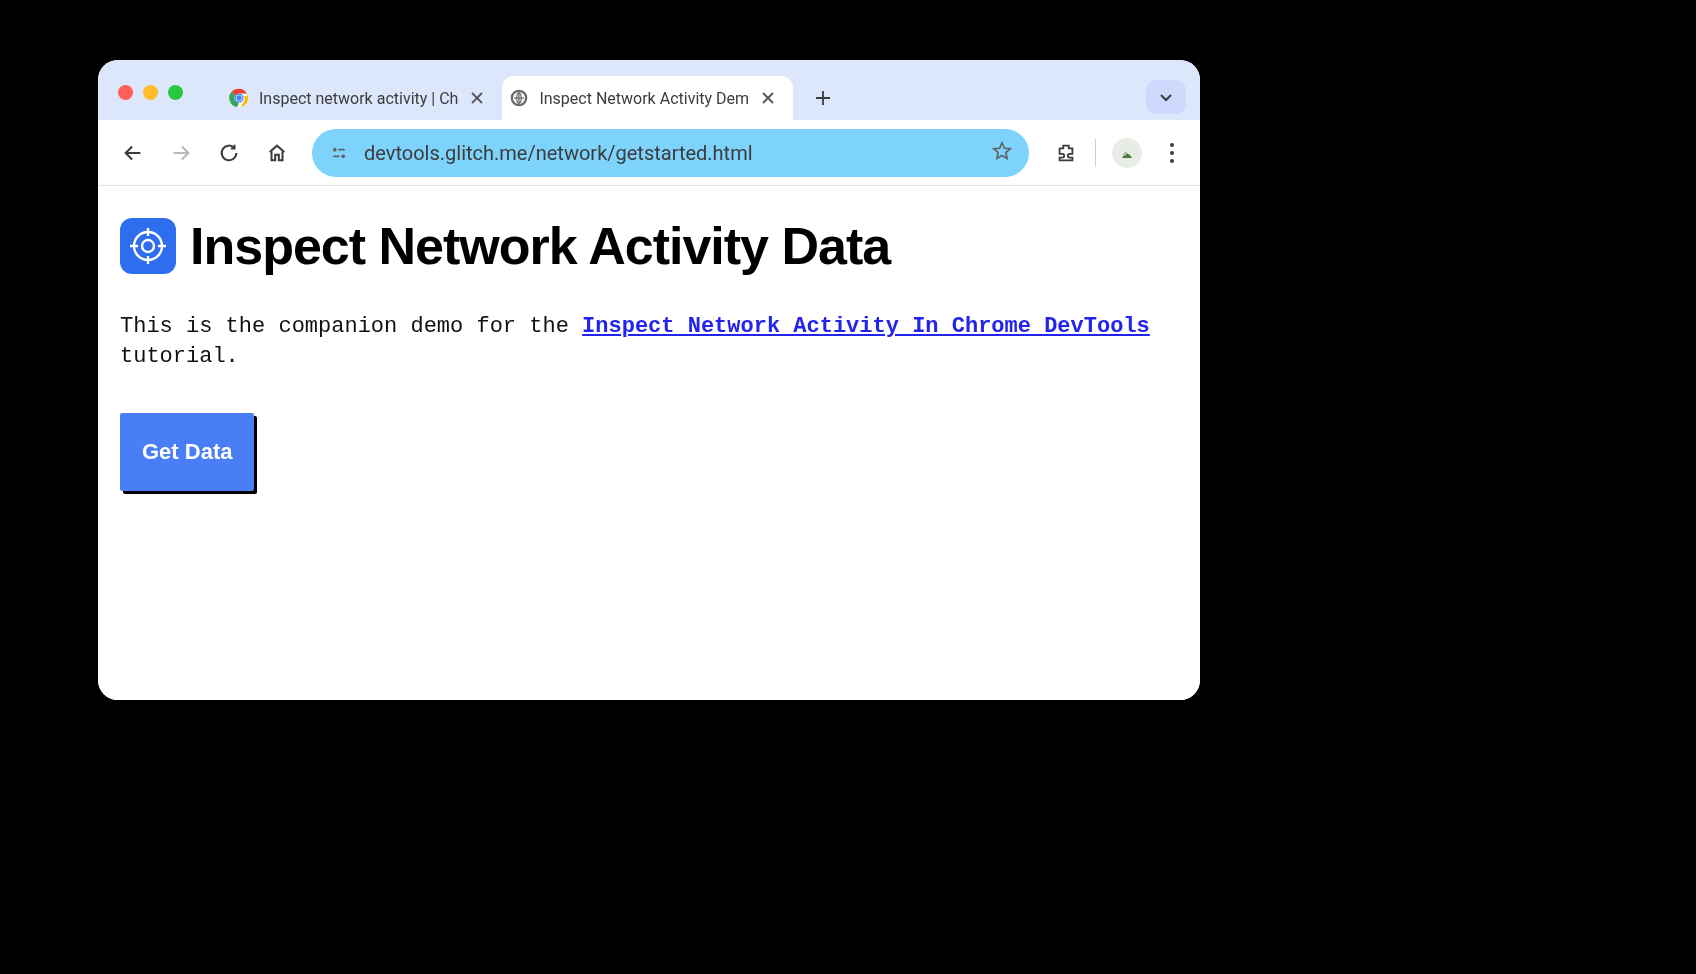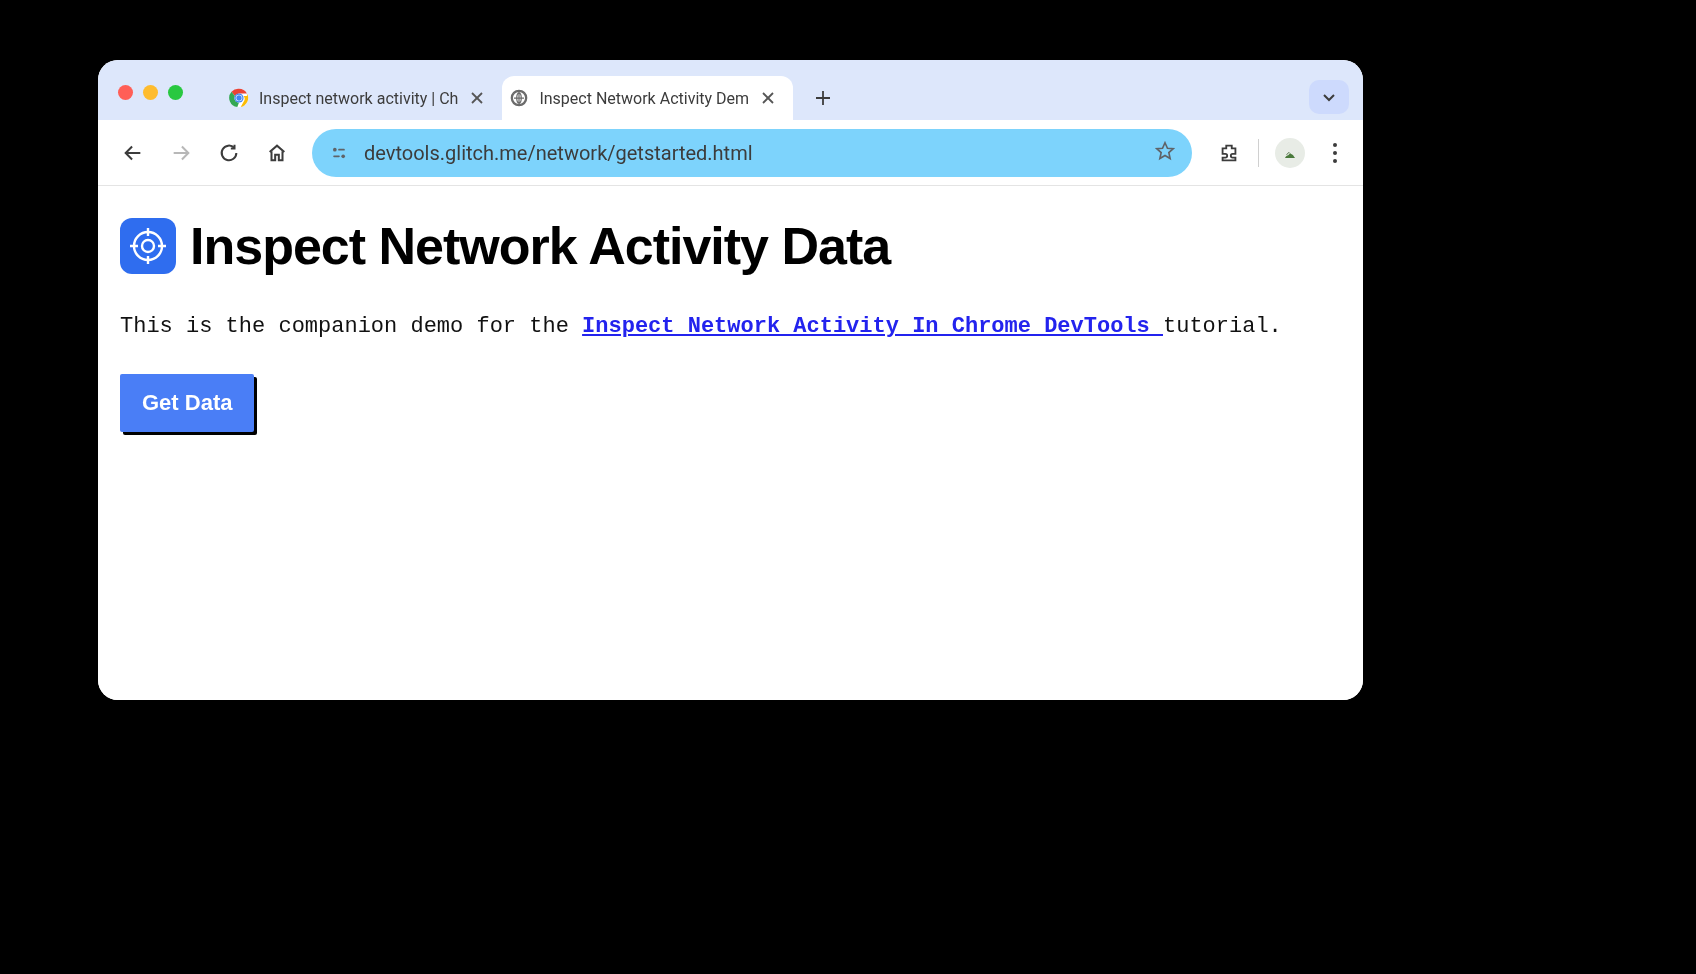--- a/index.html
+++ b/index.html
@@ -8,21 +8,21 @@
     background:#000;
     width:1696px;
     height:974px;
     font-family:-apple-system,BlinkMacSystemFont,"Segoe UI",Roboto,Helvetica,Arial,sans-serif;
     overflow:hidden;
   }
   .window {
     position:absolute;
     left:98px;
     top:60px;
-    width:1265px;
+    width:1102px;
     height:640px;
     background:#fff;
     border-radius:20px;
     box-shadow:0 20px 60px rgba(0,0,0,0.6);
     overflow:hidden;
     display:flex;
     flex-direction:column;
   }
 
   
@@ -122,26 +122,26 @@
     line-height:1.35;
   }
   p.desc a{color:#2323ee;font-weight:700;text-decoration:underline;}
   .get-data{
     display:inline-block;
     background:#4a7ef6;
     color:#fff;
     font-family:Helvetica,Arial,sans-serif;
     font-weight:700;
     font-size:22px;
-    padding:16px 22px;
+    padding:26px 22px;
     border:none;
     border-radius:2px;
     box-shadow:3px 3px 0 #000;
     cursor:pointer;
-    margin-top:2px;
+    margin-top:12px;
   }
 </style>
 </head>
 <body>
 
 <div class="window">
 
   <div class="tab-strip">
     <div class="traffic-lights">
       <div class="tl red"></div>

